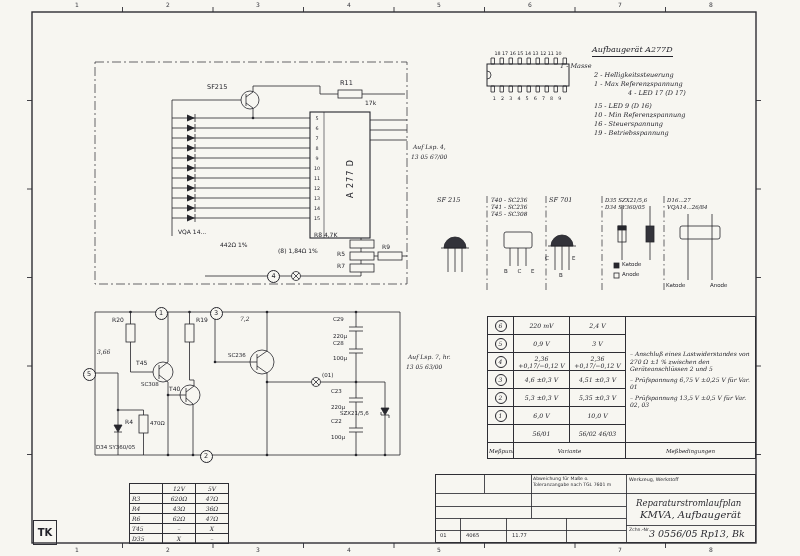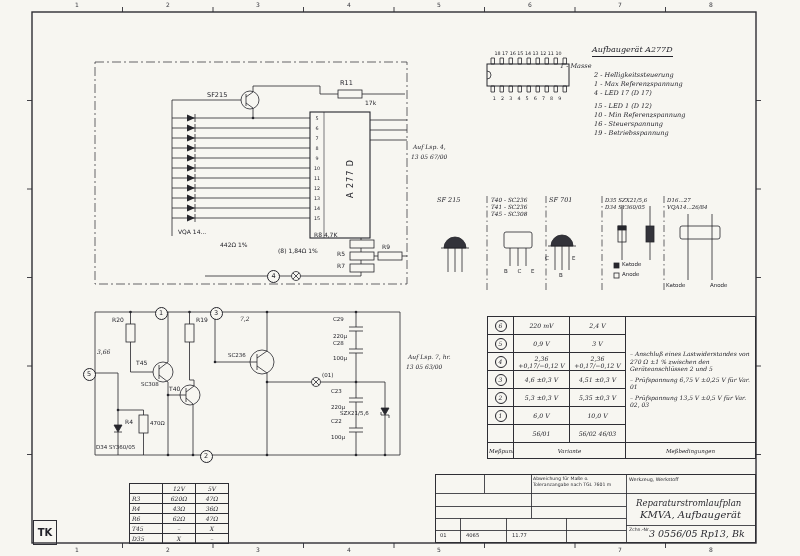--- a/index.html
+++ b/index.html
@@ -169,21 +169,21 @@
   <span class="rn" style="left:702px;top:1px">8</span>
   <span class="rn" style="left:68px;top:546px">1</span>
   <span class="rn" style="left:159px;top:546px">2</span>
   <span class="rn" style="left:249px;top:546px">3</span>
   <span class="rn" style="left:340px;top:546px">4</span>
   <span class="rn" style="left:430px;top:546px">5</span>
   <span class="rn" style="left:521px;top:546px"></span>
   <span class="rn" style="left:611px;top:546px">7</span>
   <span class="rn" style="left:702px;top:546px">8</span>
 
-  <span class="lb" style="left:207px;top:92px">SF215</span>
+  <span class="lb" style="left:207px;top:84px">SF215</span>
   <span class="lb" style="left:340px;top:80px">R11</span>
   <span class="lb" style="left:365px;top:99px;font-size:6px">17k</span>
   <span class="lb vert" style="left:346px;top:198px;font-size:8px;letter-spacing:1px">A 277 D</span>
   <span class="lb" style="left:312px;top:114px;width:10px;text-align:center;font-size:4.8px;line-height:10px">5
 6
 7
 8
 9
 10
 11
@@ -201,22 +201,22 @@
   <span class="circ" style="left:267px;top:270px">4</span>
   <span class="lb hand" style="left:413px;top:143px;font-size:6px">Auf Lsp. 4,</span>
   <span class="lb hand" style="left:411px;top:153px;font-size:6px">13 05 67/00</span>
 
   <span class="lb hand" style="left:592px;top:45px;font-size:8px;border-bottom:.8px solid #23232a;padding-bottom:1px">Aufbaugerät A277D</span>
   <span class="lb" style="left:487px;top:51px;width:82px;text-align:center;font-size:4.8px">18 17 16 15 14 13 12 11 10</span>
   <span class="lb" style="left:487px;top:96px;width:82px;text-align:center;font-size:4.8px;letter-spacing:1.8px">1 2 3 4 5 6 7 8 9</span>
   <span class="lb hand" style="left:560px;top:63px">1 - Masse</span>
   <span class="lb hand" style="left:594px;top:72px">2 - Helligkeitssteuerung</span>
   <span class="lb hand" style="left:594px;top:81px">1 - Max Referenzspannung</span>
-  <span class="lb hand" style="left:594px;top:90px">4 - LED 17 (D 17)</span>
-  <span class="lb hand" style="left:594px;top:103px">15 - LED 1 (D 12)</span>
+  <span class="lb hand" style="left:628px;top:90px">4 - LED 17 (D 17)</span>
+  <span class="lb hand" style="left:594px;top:103px">15 - LED 9 (D 16)</span>
   <span class="lb hand" style="left:594px;top:112px">10 - Min Referenzspannung</span>
   <span class="lb hand" style="left:594px;top:121px">16 - Steuerspannung</span>
   <span class="lb hand" style="left:594px;top:130px">19 - Betriebsspannung</span>
 
   <span class="lb hand" style="left:437px;top:197px">SF 215</span>
   <span class="lb hand" style="left:491px;top:197px;font-size:5.8px">T40 - SC236
 T41 - SC236
 T45 - SC308</span>
   <span class="lb hand" style="left:549px;top:197px">SF 701</span>
   <span class="lb hand" style="left:605px;top:197px;font-size:5.5px">D35 SZX21/5,6

